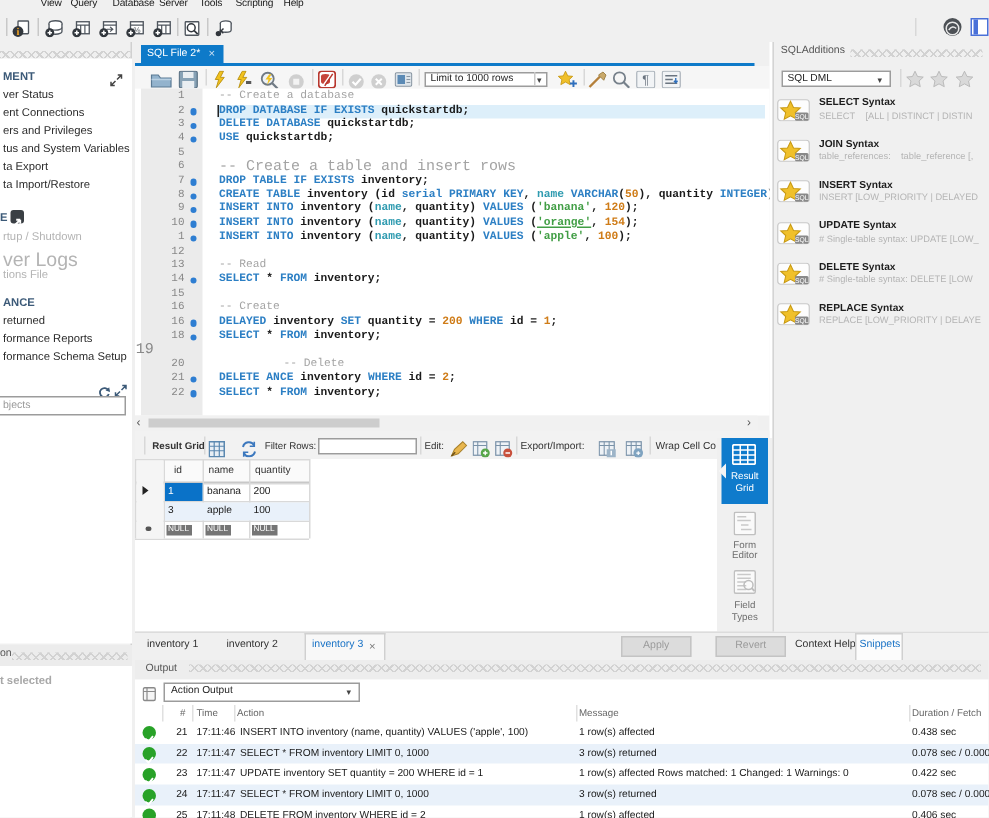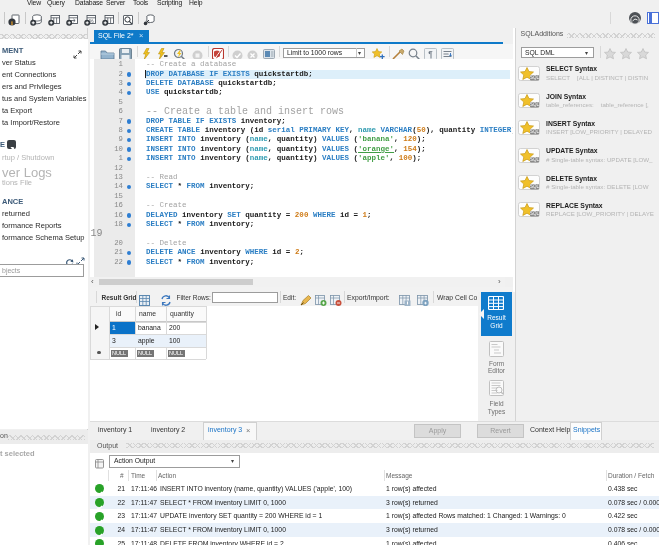--- a/index.html
+++ b/index.html
@@ -247,21 +247,21 @@
 <div class="abs mono" style="left:90.5px;top:201.2px;width:32.5px;height:9.4px;font-size:7.3px;line-height:9.4px;text-align:right;color:#888;">16</div>
 <div class="abs mono" style="left:146px;top:201.2px;height:9.4px;font-size:7.52px;line-height:9.4px;font-weight:700;color:#1a1a1a;white-space:nowrap;"><span style="color:#a3a3a3;font-weight:400;">-- Create</span></div>
 <div class="abs mono" style="left:90.5px;top:210.6px;width:32.5px;height:9.4px;font-size:7.3px;line-height:9.4px;text-align:right;color:#888;">16</div>
 <div class="abs" style="left:126.8px;top:213.2px;width:4.4px;height:4.4px;border-radius:50%;background:#2e7ed2;"></div>
 <div class="abs mono" style="left:146px;top:210.6px;height:9.4px;font-size:7.52px;line-height:9.4px;font-weight:700;color:#1a1a1a;white-space:nowrap;"><span style="color:#2c7fc4;">DELAYED</span> inventory <span style="color:#2c7fc4;">SET</span> quantity = <span style="color:#cf7c18;">200</span> <span style="color:#2c7fc4;">WHERE</span> id = <span style="color:#cf7c18;">1</span>;</div>
 <div class="abs mono" style="left:90.5px;top:220.0px;width:32.5px;height:9.4px;font-size:7.3px;line-height:9.4px;text-align:right;color:#888;">18</div>
 <div class="abs" style="left:126.8px;top:222.6px;width:4.4px;height:4.4px;border-radius:50%;background:#2e7ed2;"></div>
 <div class="abs mono" style="left:146px;top:220.0px;height:9.4px;font-size:7.52px;line-height:9.4px;font-weight:700;color:#1a1a1a;white-space:nowrap;"><span style="color:#2c7fc4;">SELECT</span> * <span style="color:#2c7fc4;">FROM</span> inventory;</div>
 <div class="abs mono" style="left:90.5px;top:229.4px;width:32.5px;height:9.4px;font-size:10px;line-height:9.4px;color:#888;">19</div>
 <div class="abs mono" style="left:90.5px;top:238.8px;width:32.5px;height:9.4px;font-size:7.3px;line-height:9.4px;text-align:right;color:#888;">20</div>
-<div class="abs mono" style="left:146px;top:238.8px;height:9.4px;font-size:7.52px;line-height:9.4px;font-weight:700;color:#1a1a1a;white-space:nowrap;"><span style="color:#a3a3a3;font-weight:400;">-- Delete</span></div>
+<div class="abs mono" style="left:146px;top:238.8px;height:9.4px;font-size:7.52px;line-height:9.4px;font-weight:700;color:#1a1a1a;white-space:nowrap;"><span style="color:#a3a3a3;font-weight:400;margin-left:43px;">-- Delete</span></div>
 <div class="abs mono" style="left:90.5px;top:248.2px;width:32.5px;height:9.4px;font-size:7.3px;line-height:9.4px;text-align:right;color:#888;">21</div>
 <div class="abs" style="left:126.8px;top:250.8px;width:4.4px;height:4.4px;border-radius:50%;background:#2e7ed2;"></div>
 <div class="abs mono" style="left:146px;top:248.2px;height:9.4px;font-size:7.52px;line-height:9.4px;font-weight:700;color:#1a1a1a;white-space:nowrap;"><span style="color:#2c7fc4;">DELETE ANCE</span> inventory <span style="color:#2c7fc4;">WHERE</span> id = <span style="color:#cf7c18;">2</span>;</div>
 <div class="abs mono" style="left:90.5px;top:257.6px;width:32.5px;height:9.4px;font-size:7.3px;line-height:9.4px;text-align:right;color:#888;">22</div>
 <div class="abs" style="left:126.8px;top:260.2px;width:4.4px;height:4.4px;border-radius:50%;background:#2e7ed2;"></div>
 <div class="abs mono" style="left:146px;top:257.6px;height:9.4px;font-size:7.52px;line-height:9.4px;font-weight:700;color:#1a1a1a;white-space:nowrap;"><span style="color:#2c7fc4;">SELECT</span> * <span style="color:#2c7fc4;">FROM</span> inventory;</div>
 
 <div class="abs" style="left:90px;top:277px;width:415px;height:10px;background:#f1f1f1;"></div>
 <div class="abs" style="left:99px;top:279px;width:154px;height:6px;background:#cdcdcd;"></div>
 <div class="abs" style="left:91px;top:276.5px;font-size:8px;color:#555;">‹</div>

